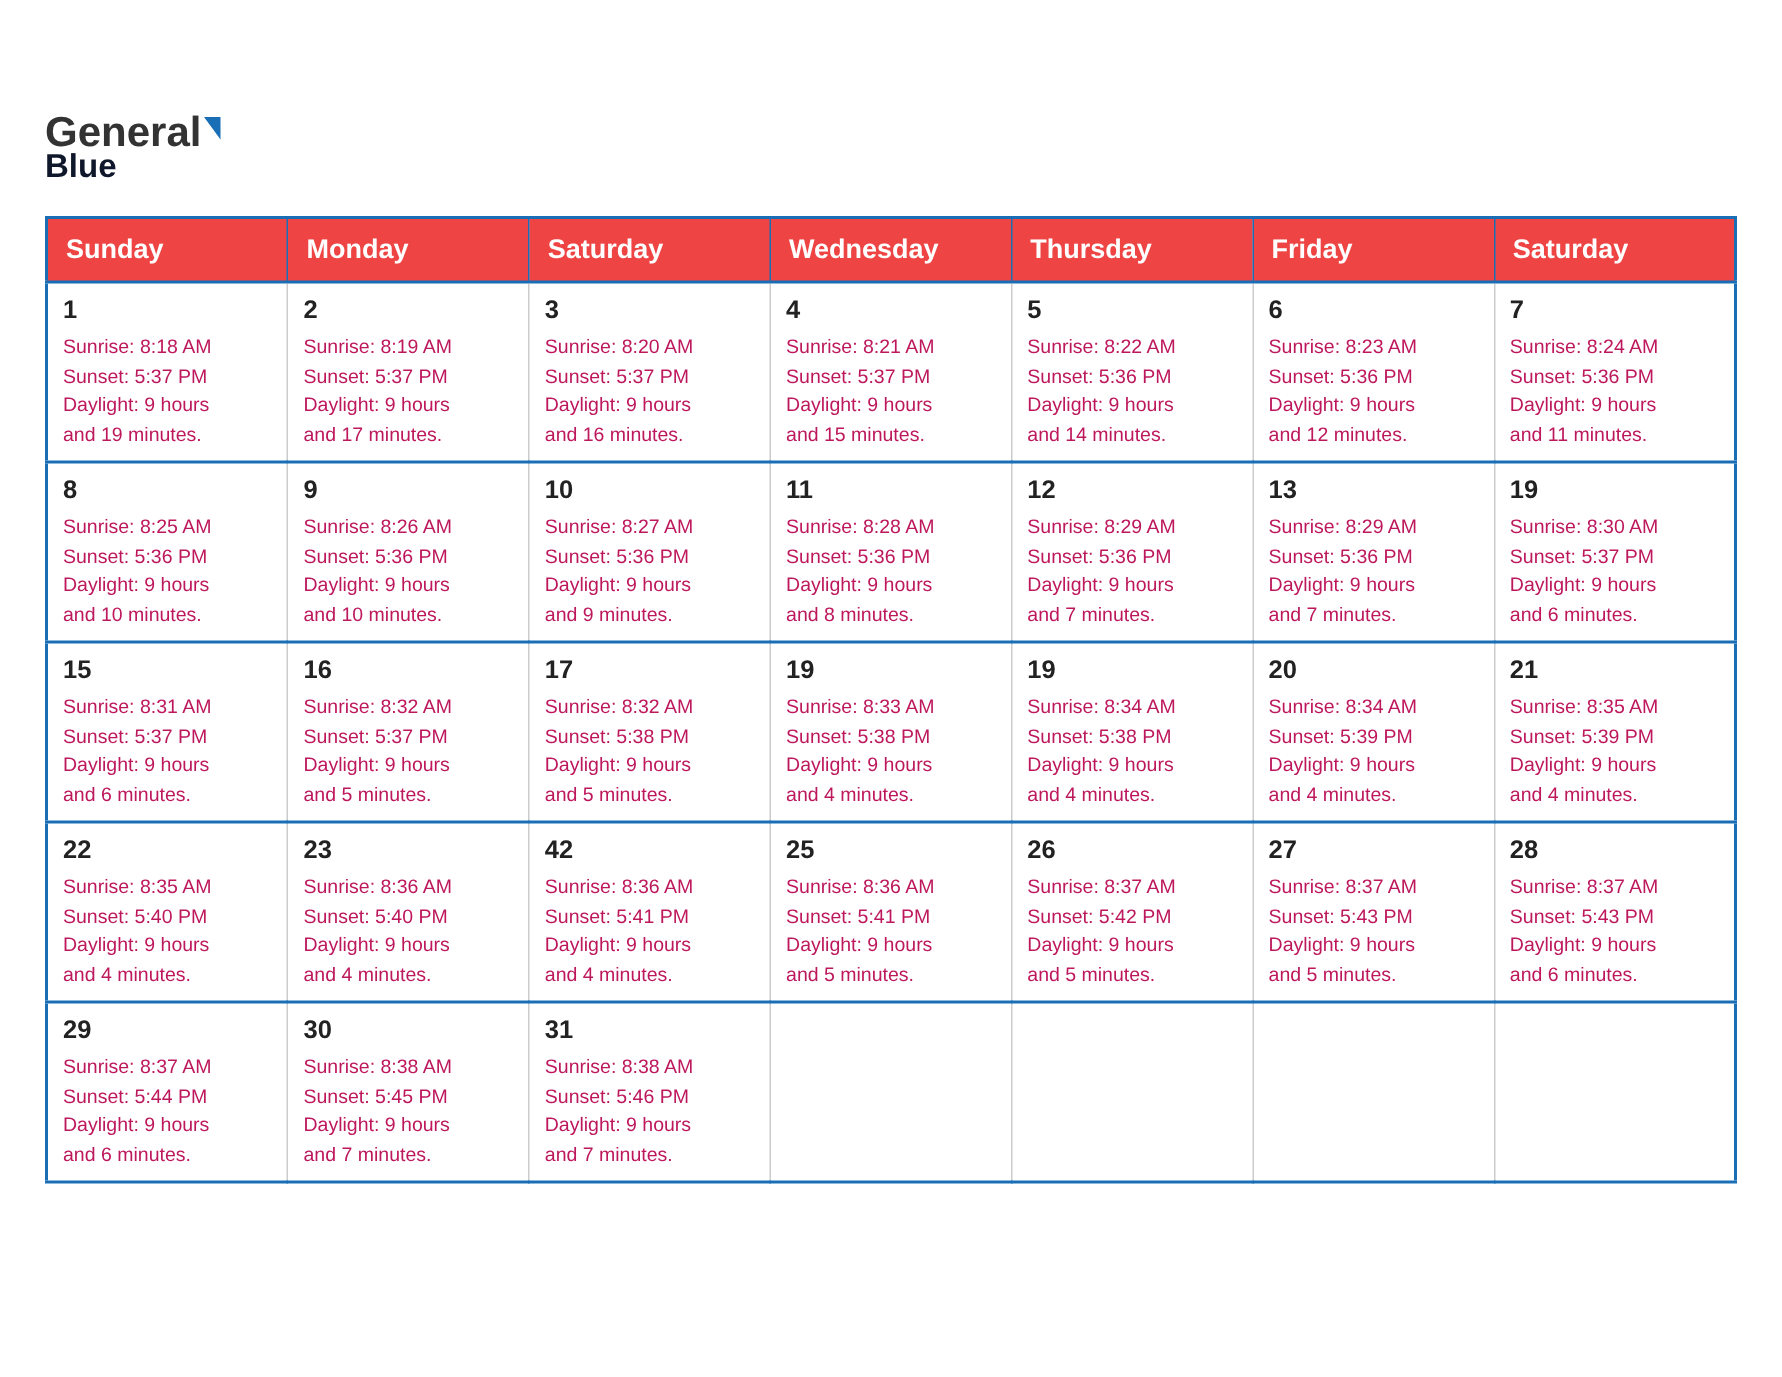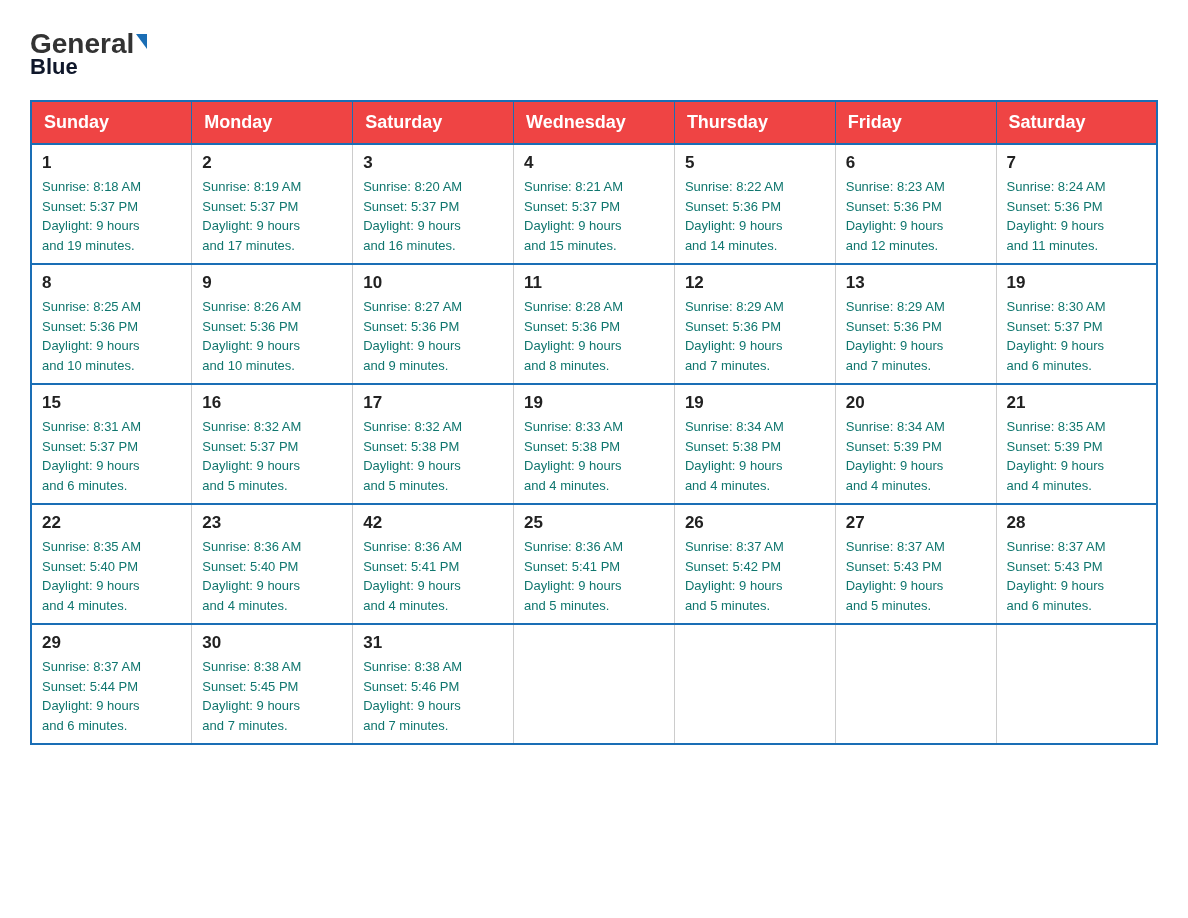--- a/index.html
+++ b/index.html
@@ -8,20 +8,21 @@
       background: #fff;
       padding: 30px;
       width: 1188px;
       min-height: 918px;
     }
     .header {
       display: flex;
       justify-content: space-between;
       align-items: flex-end;
       margin-bottom: 20px;
+      margin-top: 44px;
     }
     .logo {
       display: flex;
       flex-direction: column;
       align-items: flex-start;
     }
     .logo-text {
       font-size: 28px;
       font-weight: bold;
       color: #333;
@@ -73,21 +74,21 @@
     }
     .day-number {
       font-size: 17px;
       font-weight: bold;
       color: #222;
       display: block;
       margin-bottom: 4px;
     }
     .day-info {
       font-size: 13px;
-      color: #0f766e;
+      color: #be185d;
       line-height: 1.5;
     }
     .empty-cell {
       background: #fff;
     }
   </style>
 </head>
 <body>
 
 <div class="header">

